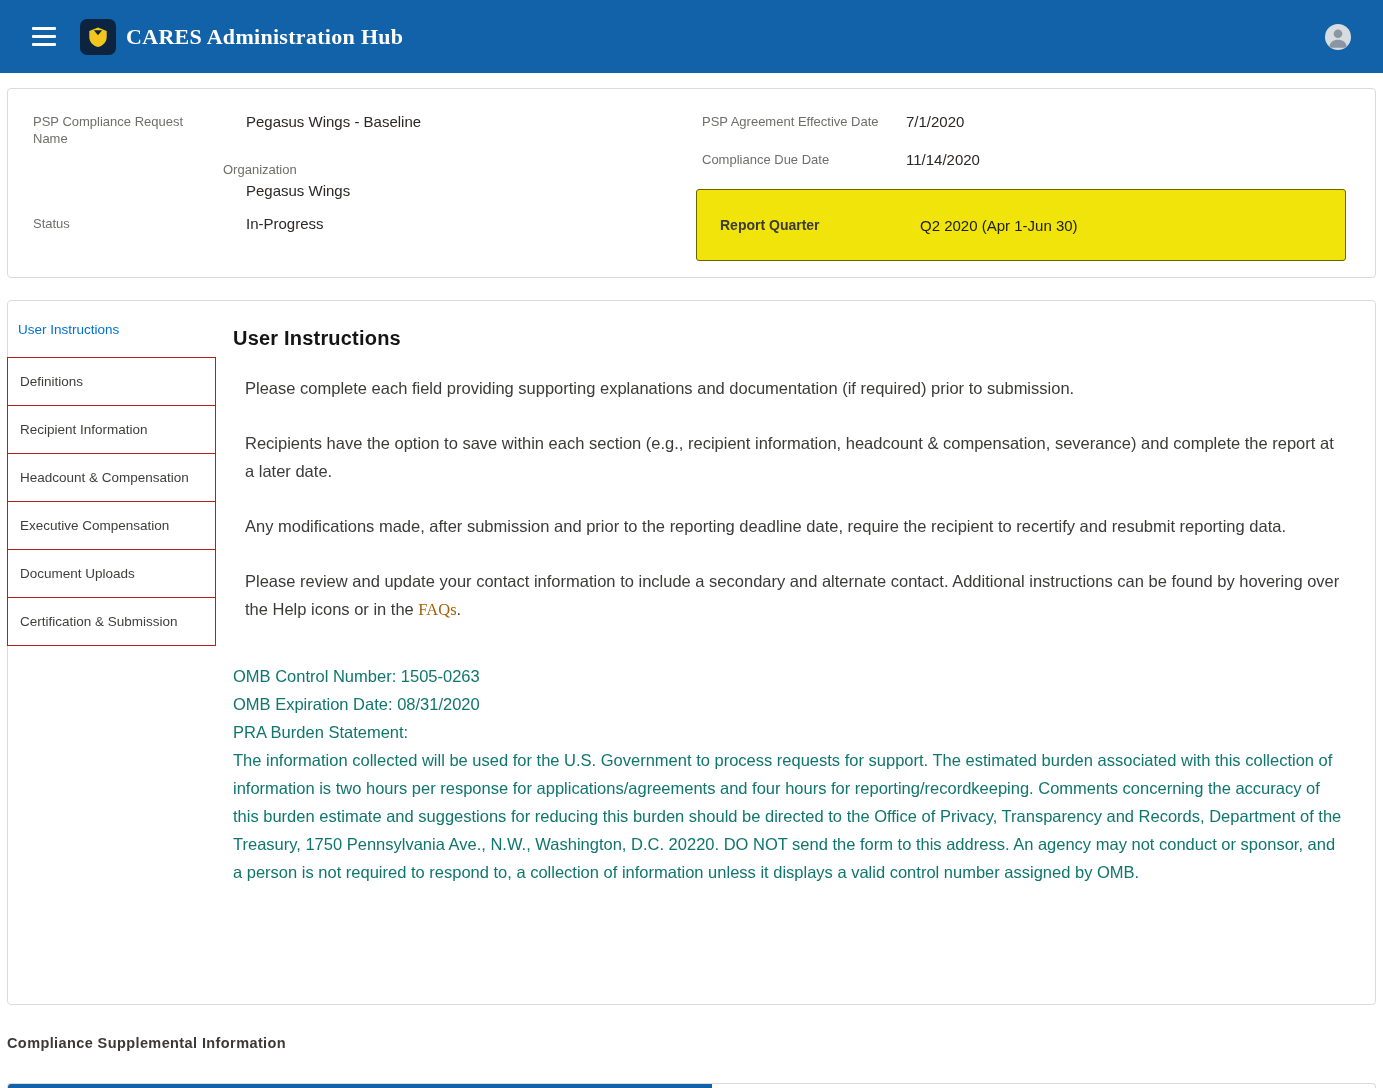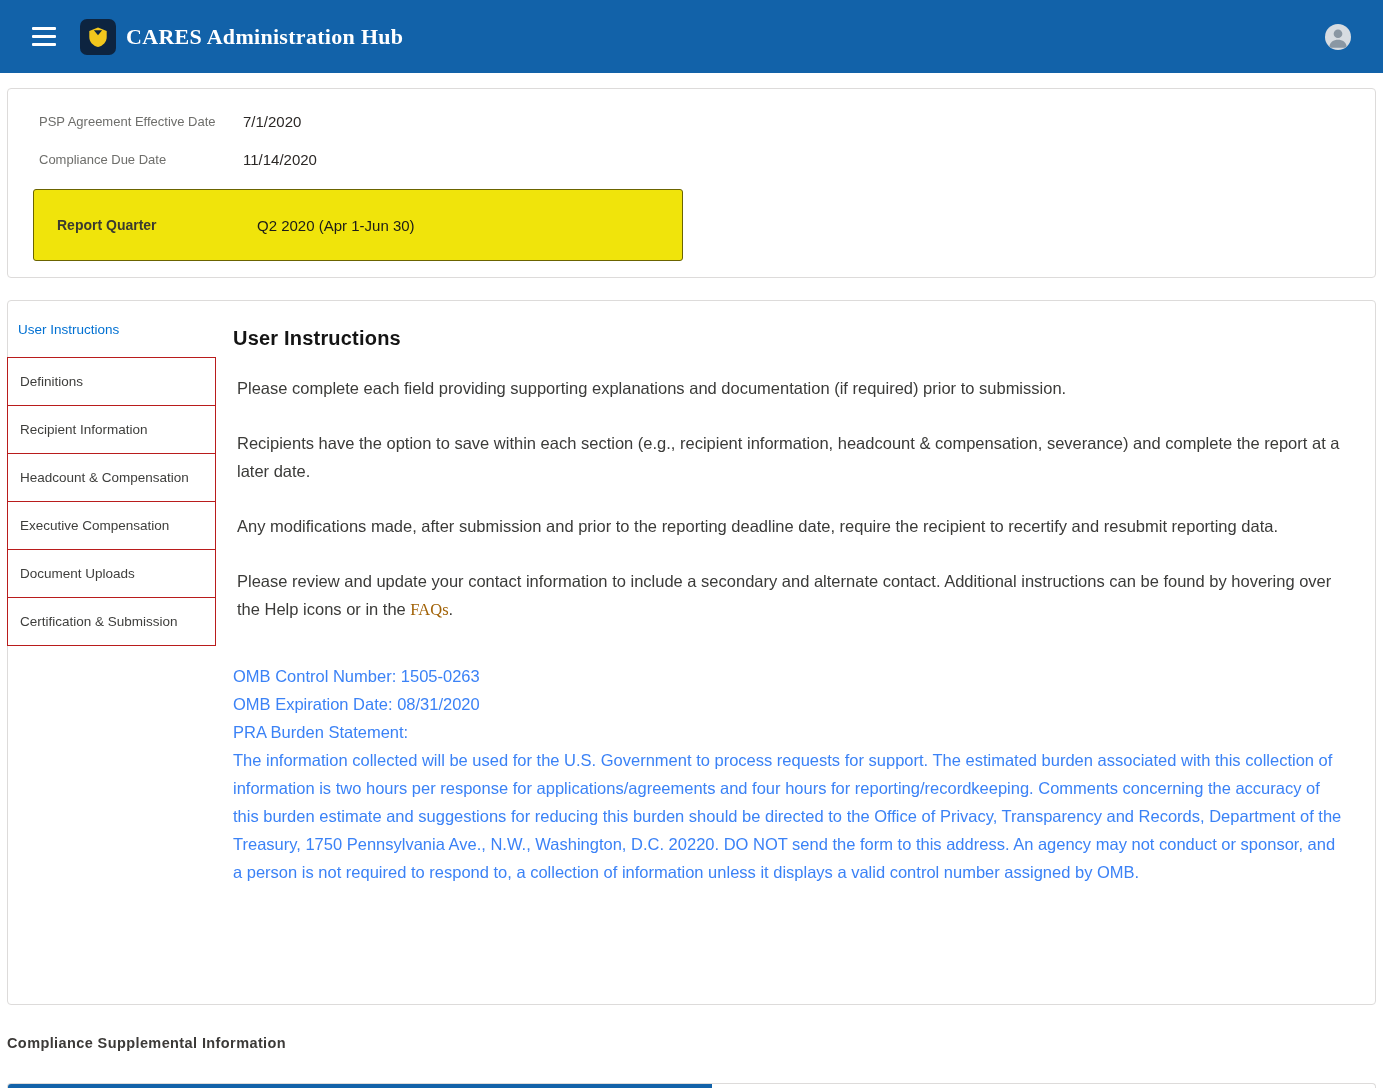--- a/index.html
+++ b/index.html
@@ -114,29 +114,29 @@
     background: #ffffff;
   }
 
   .content { flex: 1; padding: 26px 31px 40px 17px; }
   .content h2 {
     margin: 0 0 24px 0;
     font-size: 20px; font-weight: 700; letter-spacing: .2px;
     color: #141414;
   }
   .content p {
-    margin: 0 0 27px 4px;
+    margin: 0 0 27px 12px;
     font-size: 16.5px; line-height: 28px;
     color: #3b3b39;
   }
   .content a.link { color: #a16207; text-decoration: none; cursor: pointer; font-family: Liberation Serif, serif; }
   .omb-block {
     margin-top: 38px;
     font-size: 16.5px; line-height: 28px;
-    color: #3b82f6;
+    color: #0f766e;
   }
 
   
   .supplemental-heading {
     margin: 30px 0 0 7px;
     font-size: 14.5px; font-weight: 700; letter-spacing: .4px;
     color: #3c3a38;
   }
   .partial-card {
     margin: 32px 7px 0;
@@ -171,20 +171,34 @@
   <div class="header-spacer"></div>
   <div class="avatar">
     <svg width="26" height="26" viewBox="0 0 24 24">
       <circle cx="12" cy="9" r="4" fill="#8a97a3"></circle>
       <path d="M4 22 C4 16.5 8 14.5 12 14.5 C16 14.5 20 16.5 20 22 Z" fill="#8a97a3"></path>
     </svg>
   </div>
 </header>
 
 <section class="card summary-card">
+  <div class="summary-left">
+    <div class="field-row row-request">
+      <div class="field-label">PSP Compliance Request Name</div>
+      <div class="field-value">Pegasus Wings - Baseline</div>
+    </div>
+    <div class="org-block">
+      <div class="field-label">Organization</div>
+      <div class="field-value">Pegasus Wings</div>
+    </div>
+    <div class="field-row row-status">
+      <div class="field-label">Status</div>
+      <div class="field-value">In-Progress</div>
+    </div>
+  </div>
   <div class="summary-right">
     <div class="field-row">
       <div class="field-label">PSP Agreement Effective Date</div>
       <div class="field-value">7/1/2020</div>
     </div>
     <div class="field-row">
       <div class="field-label">Compliance Due Date</div>
       <div class="field-value">11/14/2020</div>
     </div>
     <div class="report-quarter">

